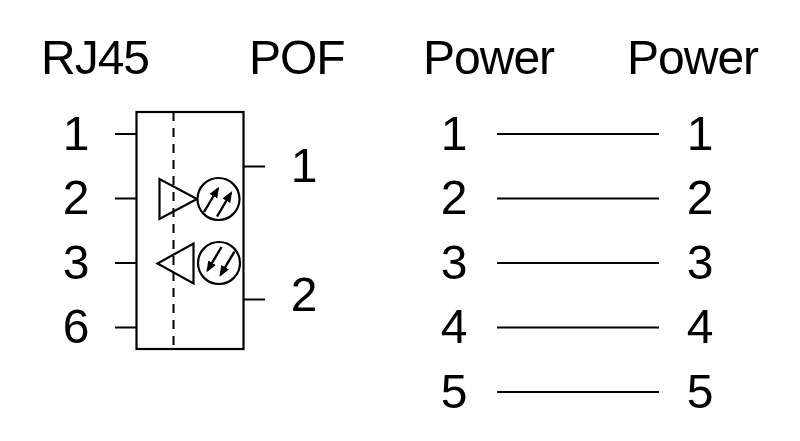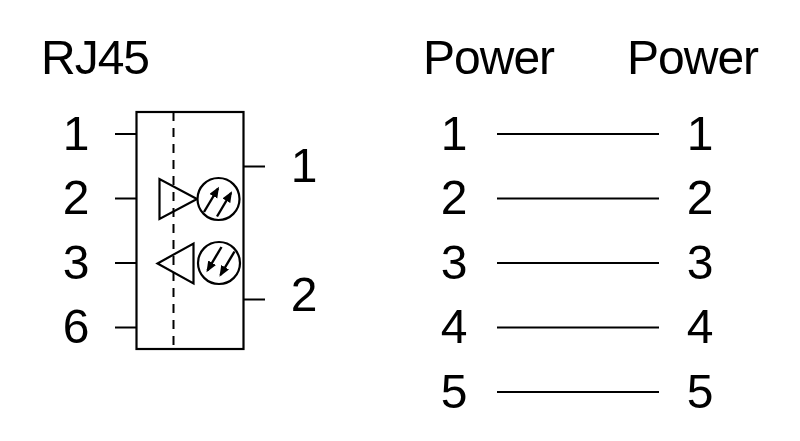--- a/index.html
+++ b/index.html
@@ -76,20 +76,21 @@
     <g stroke="currentColor" stroke-width="1.8">
       <line x1="497" y1="134" x2="659" y2="134"></line>
       <line x1="497" y1="198.5" x2="659" y2="198.5"></line>
       <line x1="497" y1="263" x2="659" y2="263"></line>
       <line x1="497" y1="327.5" x2="659" y2="327.5"></line>
       <line x1="497" y1="392" x2="659" y2="392"></line>
     </g>
   </svg>
 
   <div class="lbl title" style="left:41px;  top:34px">RJ45</div>
+  <div class="lbl title" style="left:249px; top:34px">POF</div>
   <div class="lbl title" style="left:423px; top:34px">Power</div>
   <div class="lbl title" style="left:627px; top:34px">Power</div>
 
   <div class="lbl pin" style="left:56px; top:110px">1</div>
   <div class="lbl pin" style="left:56px; top:174px">2</div>
   <div class="lbl pin" style="left:56px; top:239px">3</div>
   <div class="lbl pin" style="left:56px; top:303px">6</div>
 
   <div class="lbl pin" style="left:284px; top:142px">1</div>
   <div class="lbl pin" style="left:284px; top:271px">2</div>

